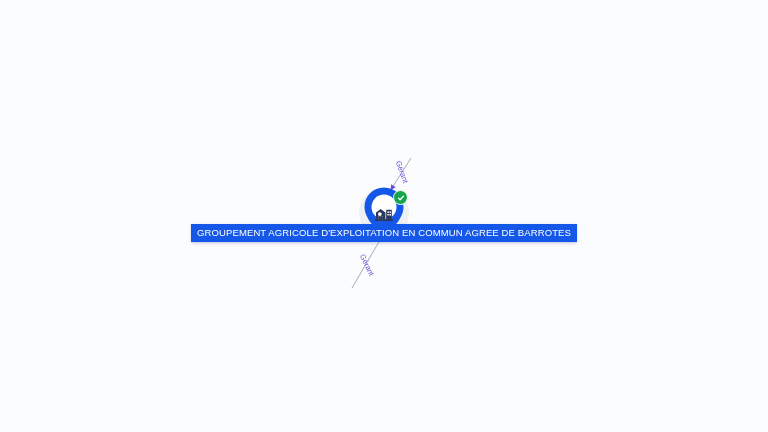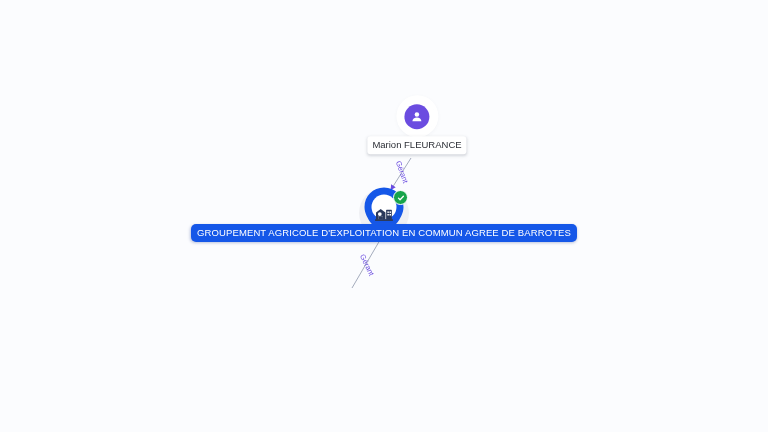--- a/index.html
+++ b/index.html
@@ -144,21 +144,21 @@
     position: absolute;
     left: 50%;
     top: 38px;
     transform: translateX(-50%);
     background: #1557e8;
     color: #ffffff;
     font-size: 9.5px;
     line-height: 12px;
     letter-spacing: 0.12px;
     padding: 2.5px 6px 3px 6px;
-    border-radius: 5px;
+    border-radius: 0;
     white-space: nowrap;
     box-shadow: 0 1px 3px rgba(90,110,170,0.40);
     z-index: 6;
   }
 
   
   .edge-label {
     position: absolute;
     color: #6b4ce0;
     font-size: 7.5px;
@@ -183,31 +183,20 @@
 
     <path d="M 411,158 L 392,188" stroke="#9aa2b4" stroke-width="0.9" fill="none" marker-end="url(#arrow-purple)"></path>
 
     <path d="M 352,288 L 380,240" stroke="#9aa2b4" stroke-width="0.9" fill="none"></path>
   </svg>
 
   <div class="edge-label" style="left:402px; top:172px; transform: translate(-50%,-50%) rotate(70deg);">Gérant</div>
 
   <div class="edge-label" style="left:367px; top:265px; transform: translate(-50%,-50%) rotate(64deg);">Gérant</div>
 
-  <div class="node person-node" style="left:417px; top:126px;">
-    <div class="person-halo">
-      <div class="person-avatar">
-        <svg width="15" height="15" viewBox="0 0 24 24" aria-hidden="true">
-          <circle cx="12" cy="8.2" r="3.6" fill="#ffffff"></circle>
-          <path d="M4.8 19.2c0-3.9 3.3-6.2 7.2-6.2s7.2 2.3 7.2 6.2z" fill="#ffffff"></path>
-        </svg>
-      </div>
-    </div>
-    <div class="person-label">Marion FLEURANCE</div>
-  </div>
 
 
   <div class="node company-node" style="left:384px; top:213px;">
     <div class="pin-wrap">
       <div class="pin-halo"></div>
 
       <div class="pin-shape">
         <svg width="44" height="52" viewBox="0 0 44 52" aria-hidden="true">
           <path d="M22 1.5 C11 1.5 2.5 10 2.5 21 C2.5 33 15 44 22 50.5
                    C29 44 41.5 33 41.5 21 C41.5 10 33 1.5 22 1.5 Z" fill="#1557e8"></path>

